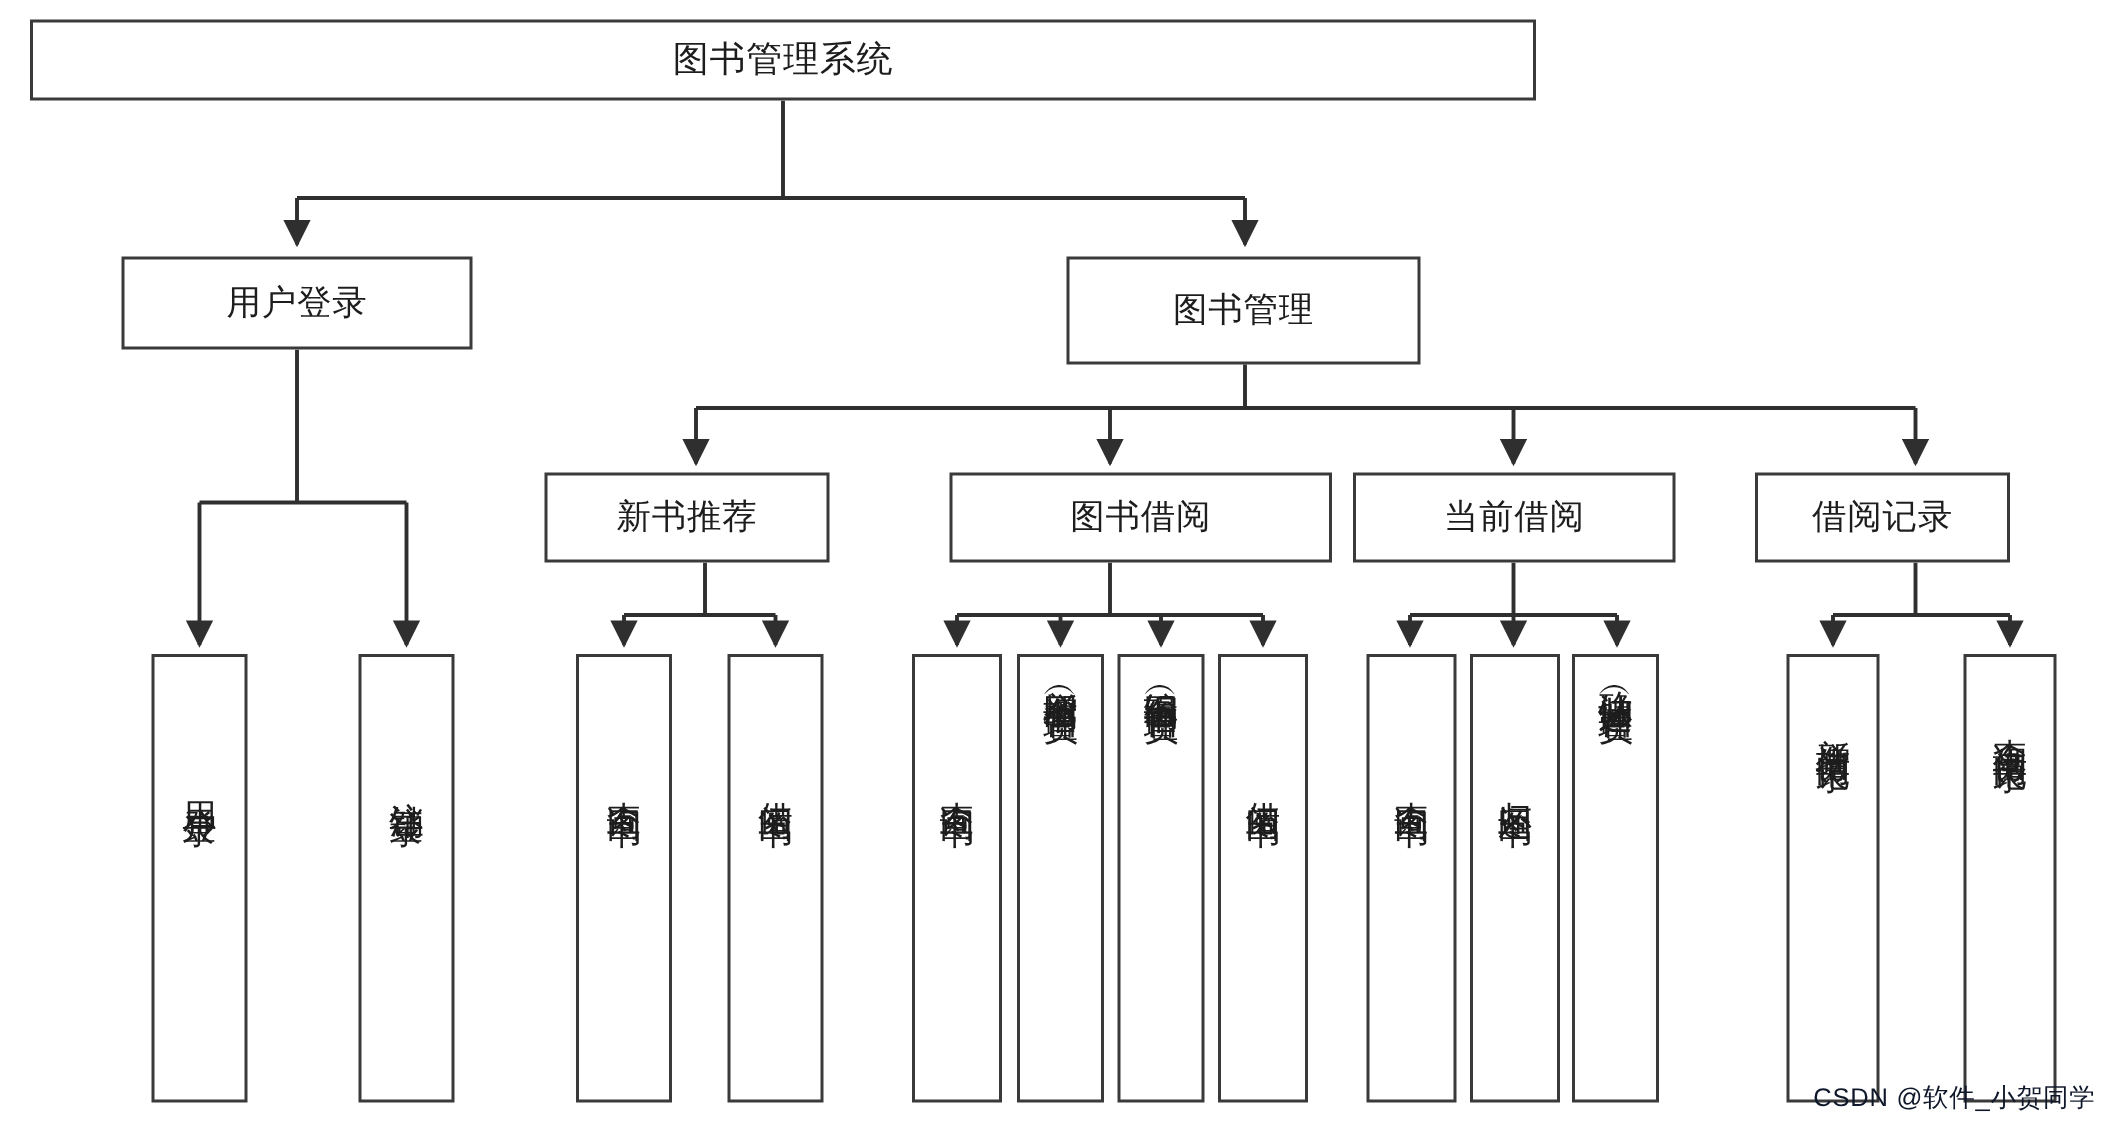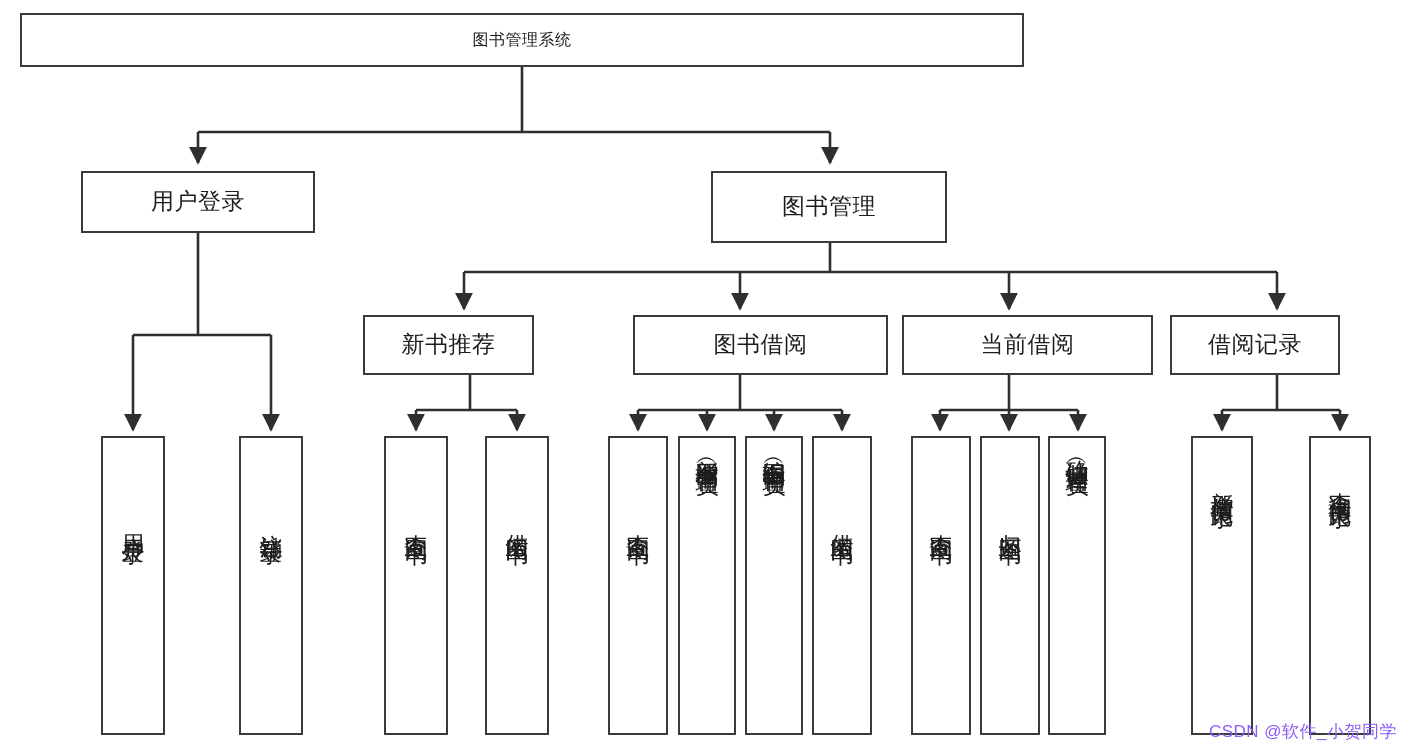--- a/index.html
+++ b/index.html
@@ -40,21 +40,21 @@
     text-align: center;
     line-height: 1.18;
     letter-spacing: 0.5px;
   }
   
   .node.h .label {
     font-size: 23px;
     white-space: nowrap;
   }
   #n-root.node.h .label {
-    font-size: 16px;
+    font-size: 24px;
   }
   
   .node.v {
     align-items: flex-start;
     justify-content: center;
     padding-top: 6px;
   }
   .node.v .label {
     writing-mode: vertical-rl;
     text-orientation: upright;
@@ -64,21 +64,21 @@
     white-space: nowrap;
   }
   .node.v.tall .label {
     letter-spacing: 2px;
   }
   #watermark {
     position: absolute;
     right: 8px;
     bottom: 4px;
     font-size: 17px;
-    color: #8b5cf6;
+    color: #0f172a;
     letter-spacing: 0.5px;
     white-space: nowrap;
   }
 </style>
 </head>
 <body>
 
 <div id="canvas">
 
   <svg id="edges" viewBox="0 0 1405 747" xmlns="http://www.w3.org/2000/svg">
@@ -135,27 +135,27 @@
     <span class="label">图书管理系统</span>
   </div>
 
   <div class="node h" style="left:81px; top:171px; width:234px; height:62px;">
     <span class="label">用户登录</span>
   </div>
   <div class="node h" style="left:711px; top:171px; width:236px; height:72px;">
     <span class="label">图书管理</span>
   </div>
 
-  <div class="node h" style="left:363px; top:315px; width:171px; height:60px;">
+  <div class="node h" style="left:363px; top:315px; width:190px; height:60px;">
     <span class="label">新书推荐</span>
   </div>
   <div class="node h" style="left:633px; top:315px; width:255px; height:60px;">
     <span class="label">图书借阅</span>
   </div>
-  <div class="node h" style="left:902px; top:315px; width:251px; height:60px;">
+  <div class="node h" style="left:902px; top:315px; width:215px; height:60px;">
     <span class="label">当前借阅</span>
   </div>
   <div class="node h" style="left:1170px; top:315px; width:170px; height:60px;">
     <span class="label">借阅记录</span>
   </div>
 
   <div class="node v" style="left:101px; top:436px; width:64px; height:299px; padding-top:78px;">
     <span class="label">用户登录</span>
   </div>
   <div class="node v" style="left:239px; top:436px; width:64px; height:299px; padding-top:78px;">

